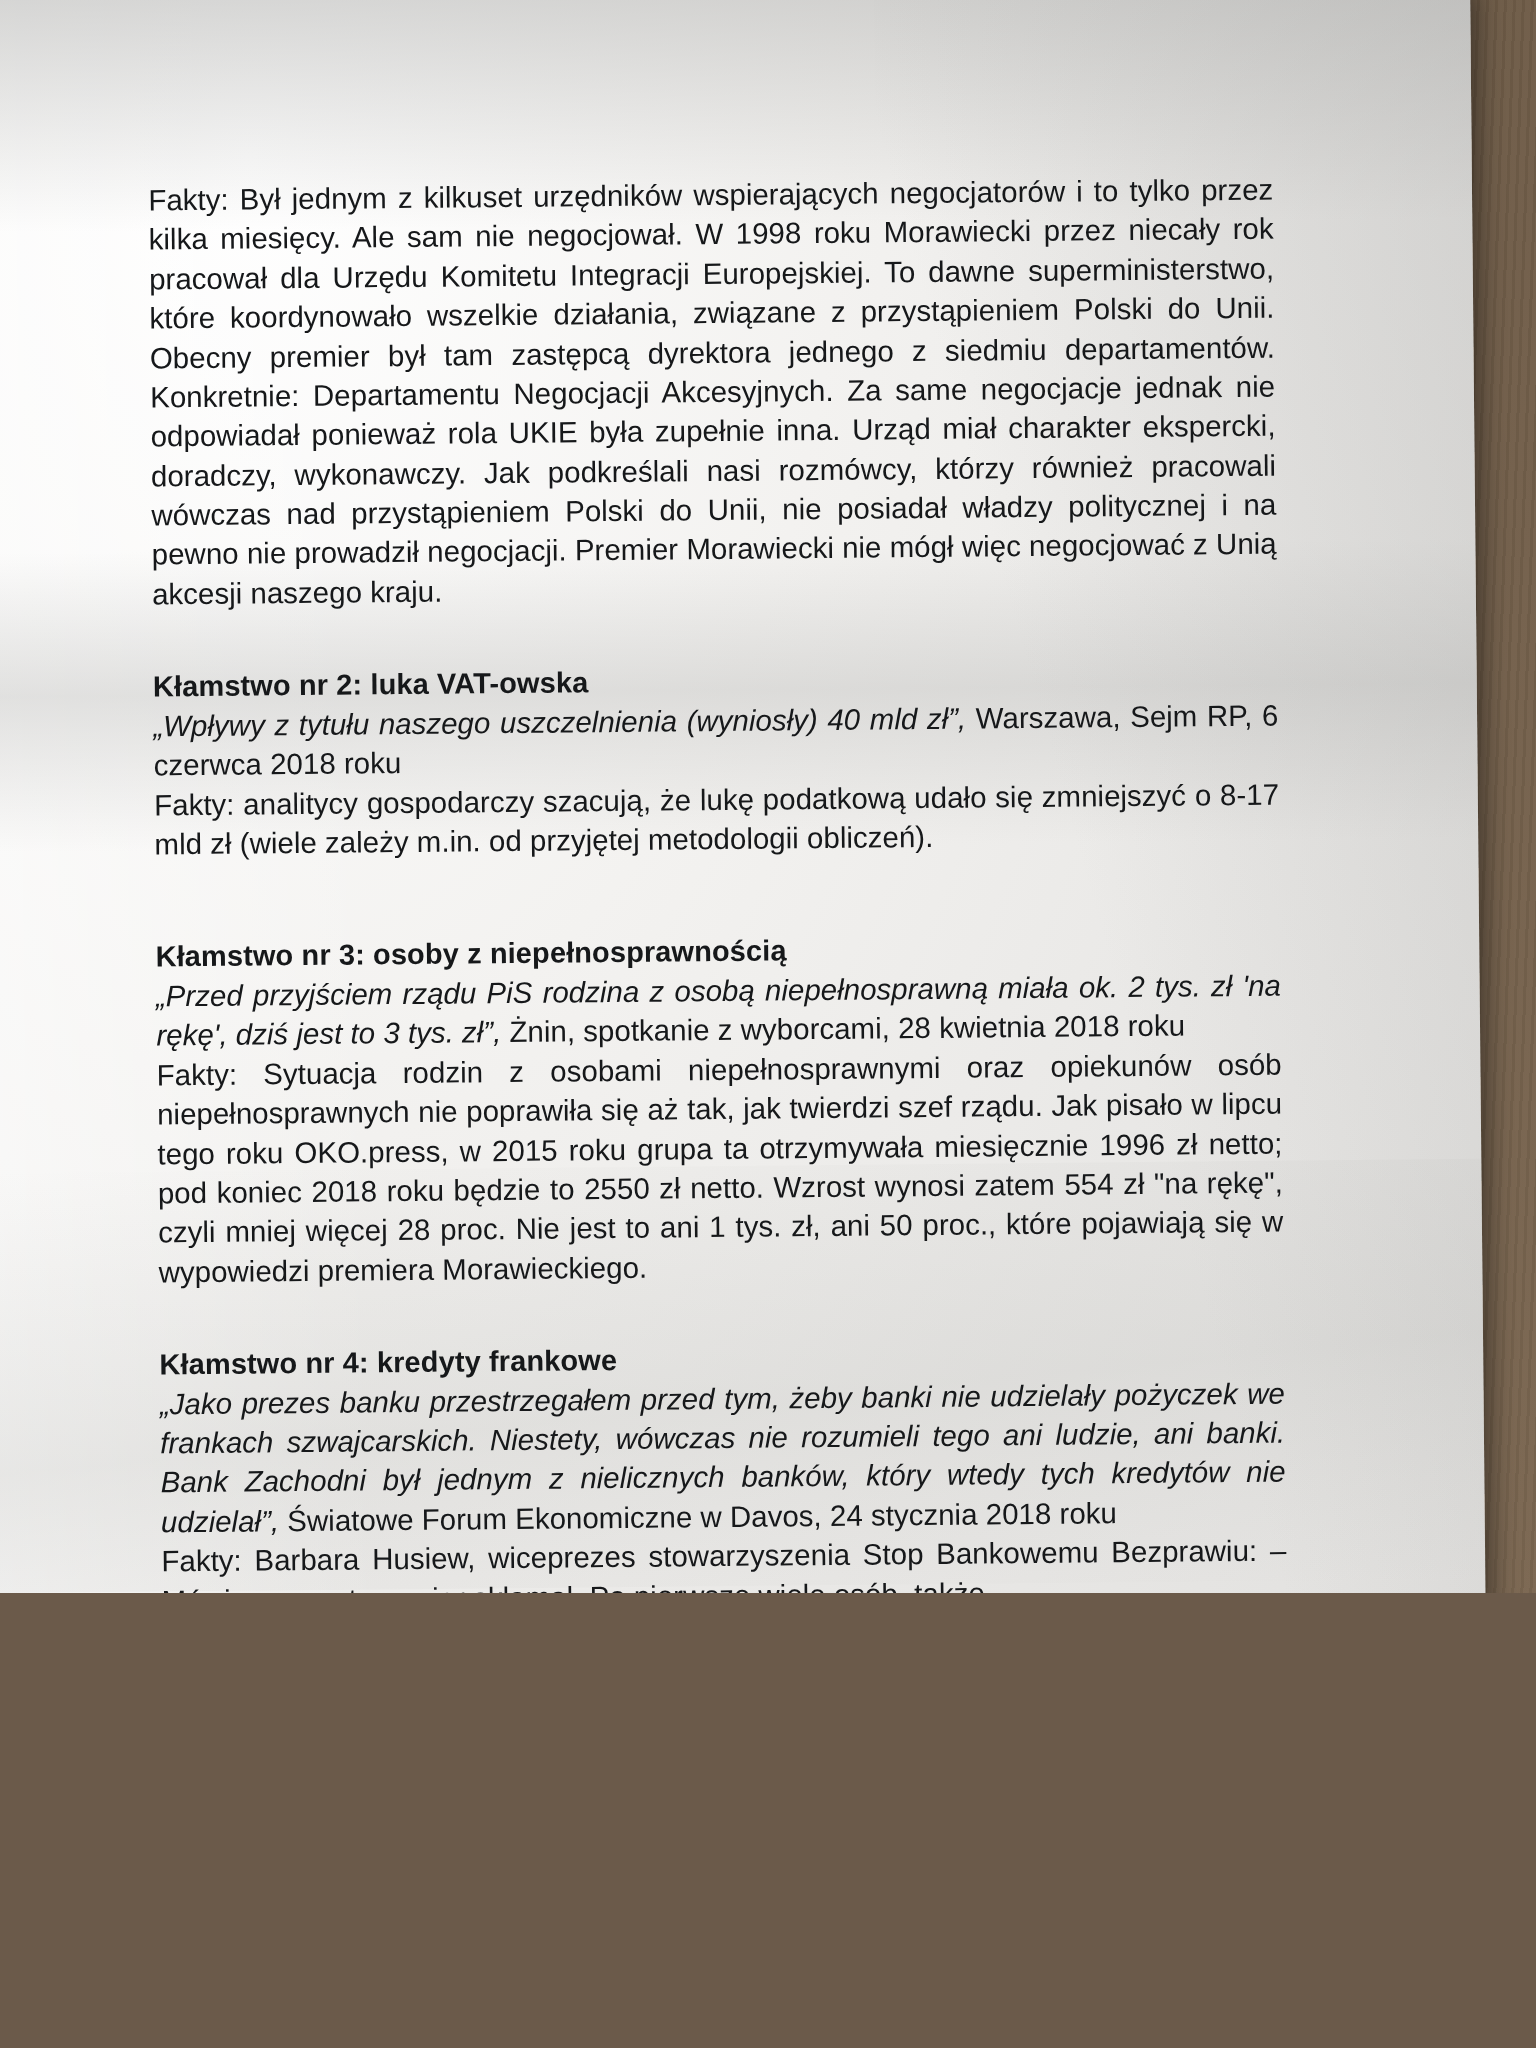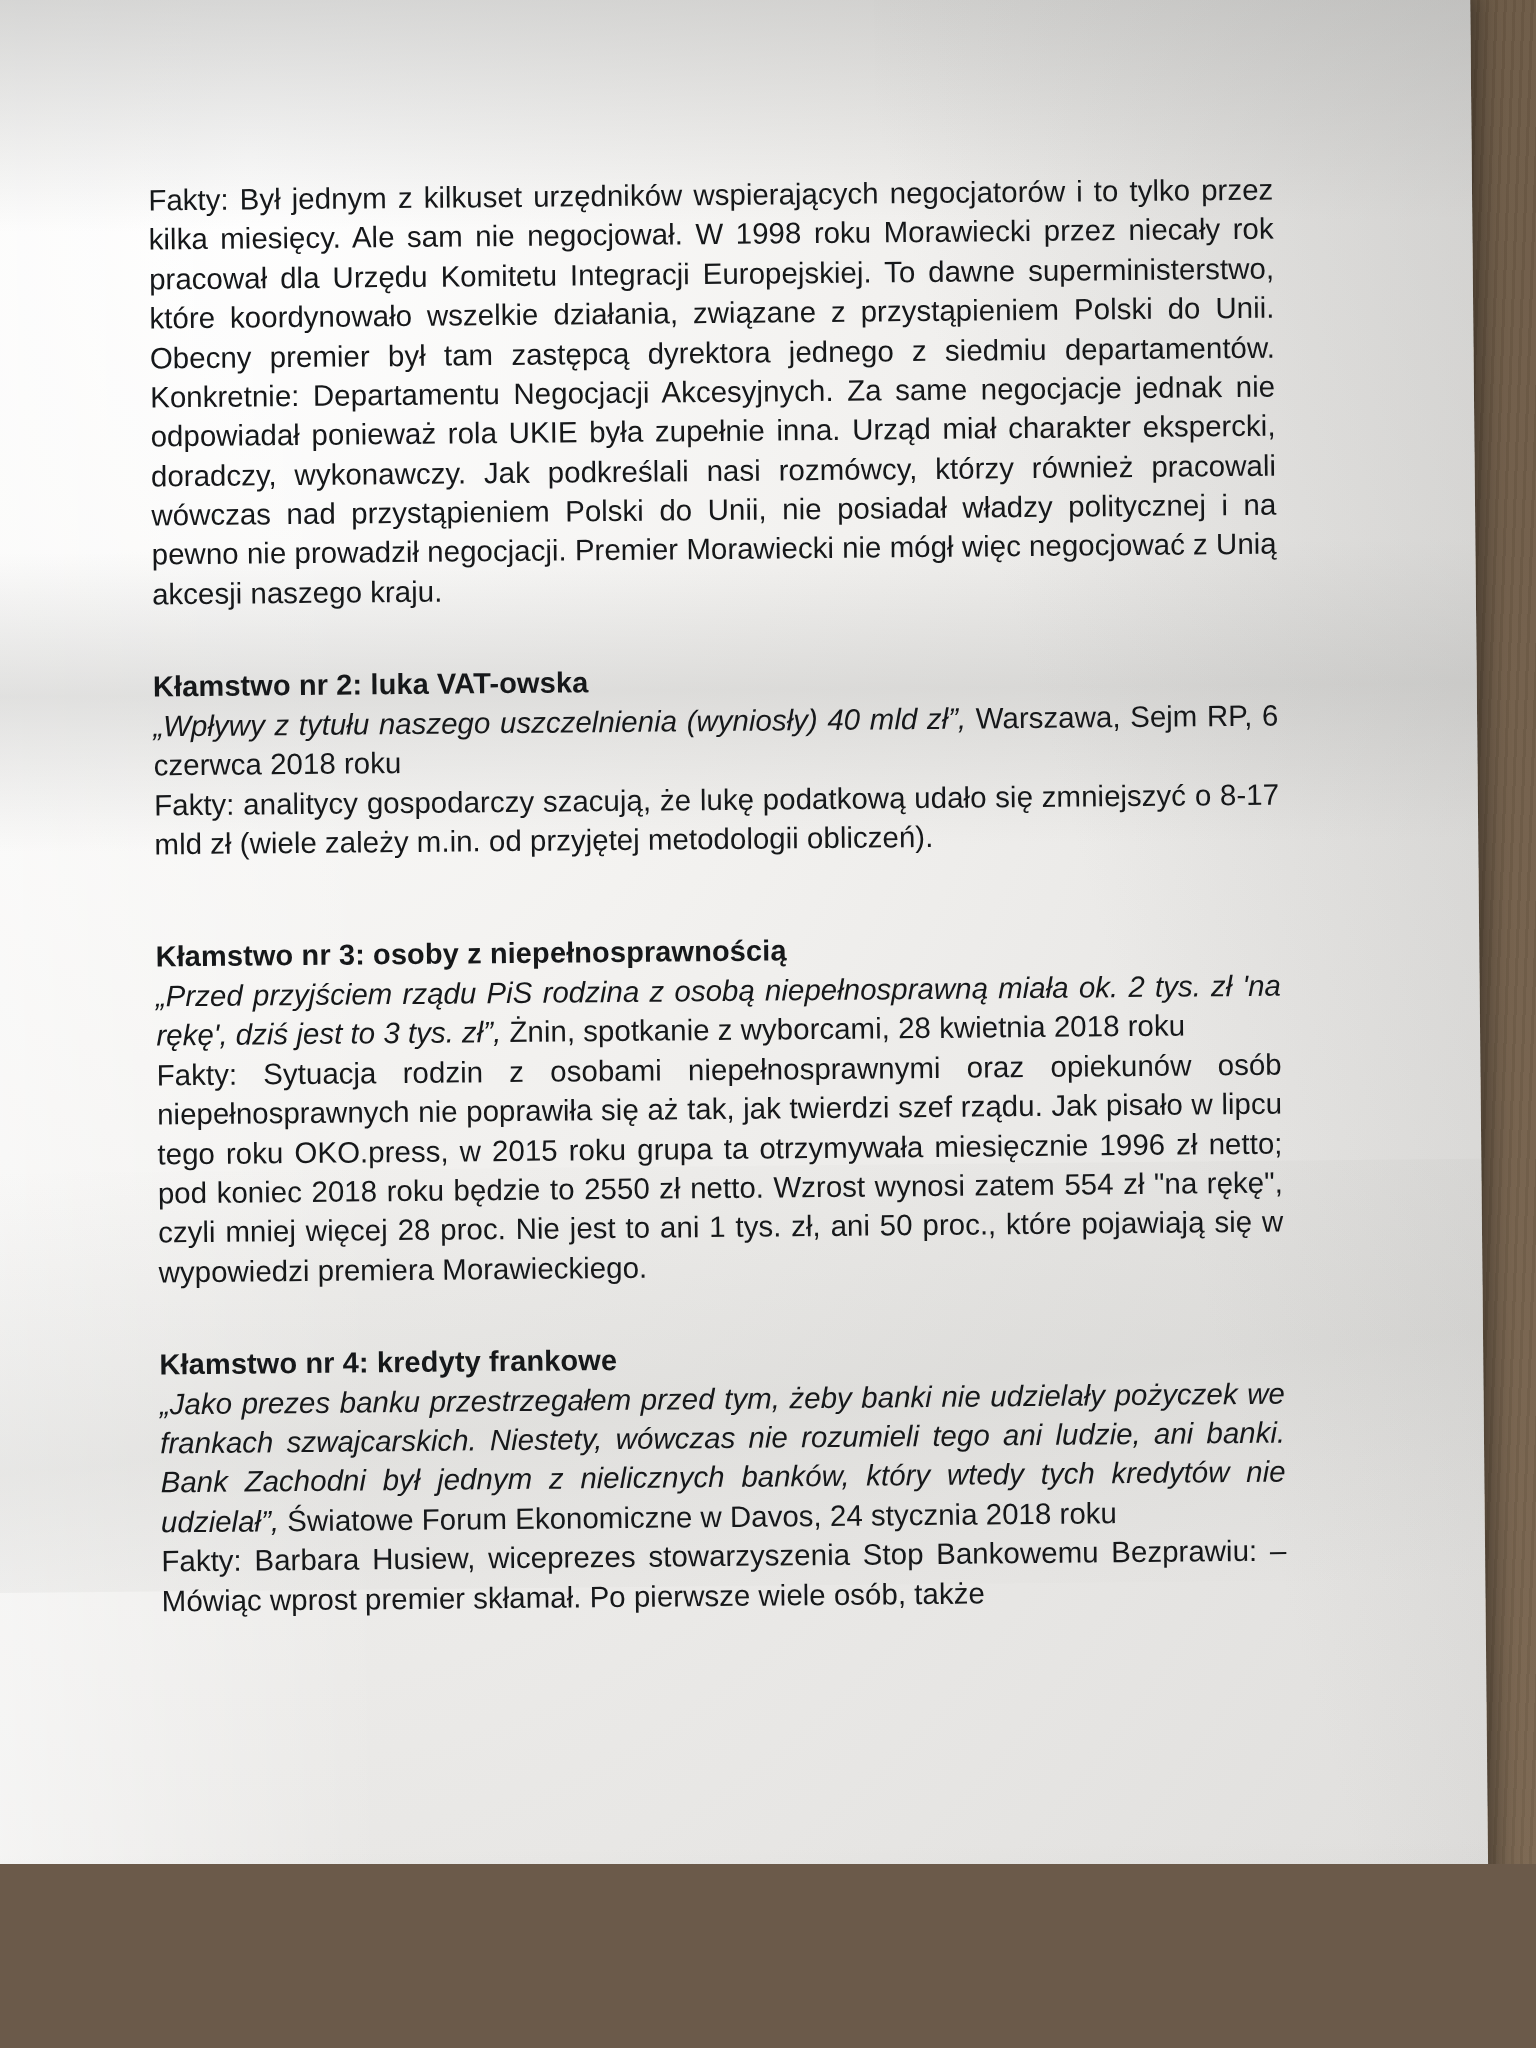--- a/index.html
+++ b/index.html
@@ -3,21 +3,21 @@
 <meta charset="utf-8">
 <style>
   html, body {
     margin: 0;
     padding: 0;
     background: #6b5a4a;
   }
   .page {
     position: relative;
     width: 1536px;
-    height: 1864px;
+    height: 1593px;
     overflow: hidden;
     background: #7a6550;
   }
   
   .desk {
     position: absolute;
     inset: 0;
     background:
       linear-gradient(100deg, #8a7257 0%, #6d5a45 30%, #5d4c3a 60%, #7b6751 100%);
   }

